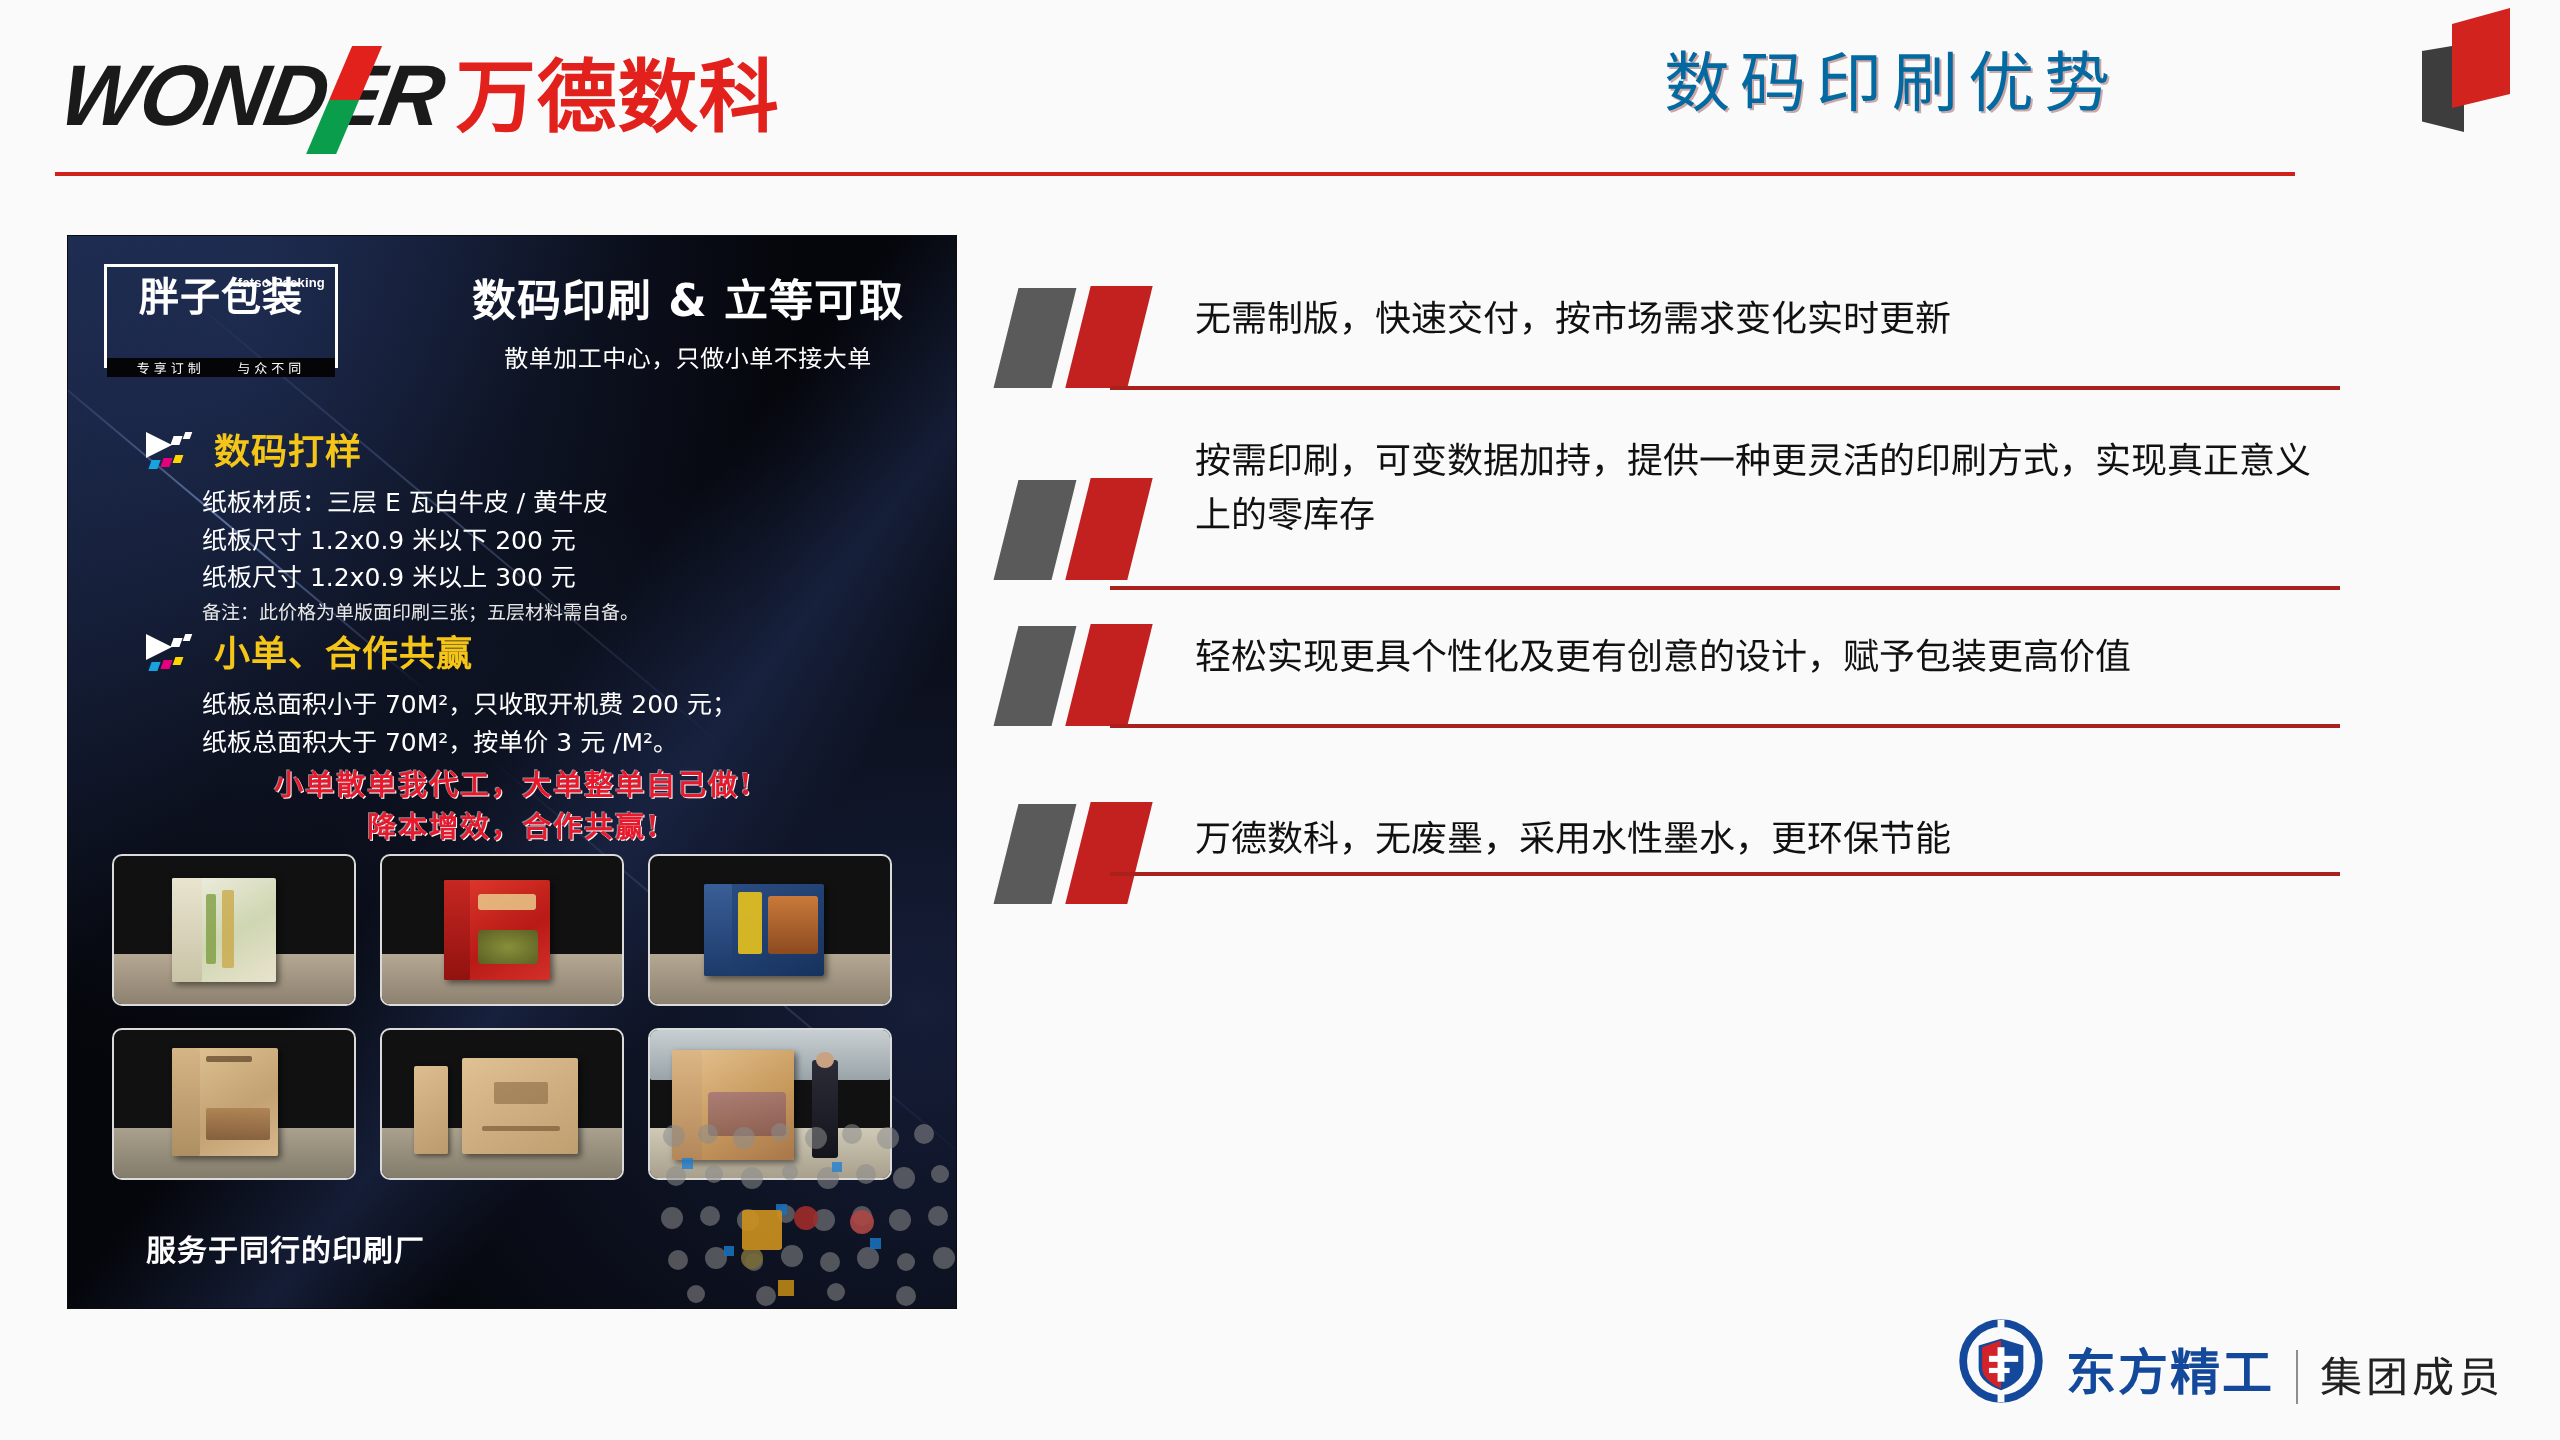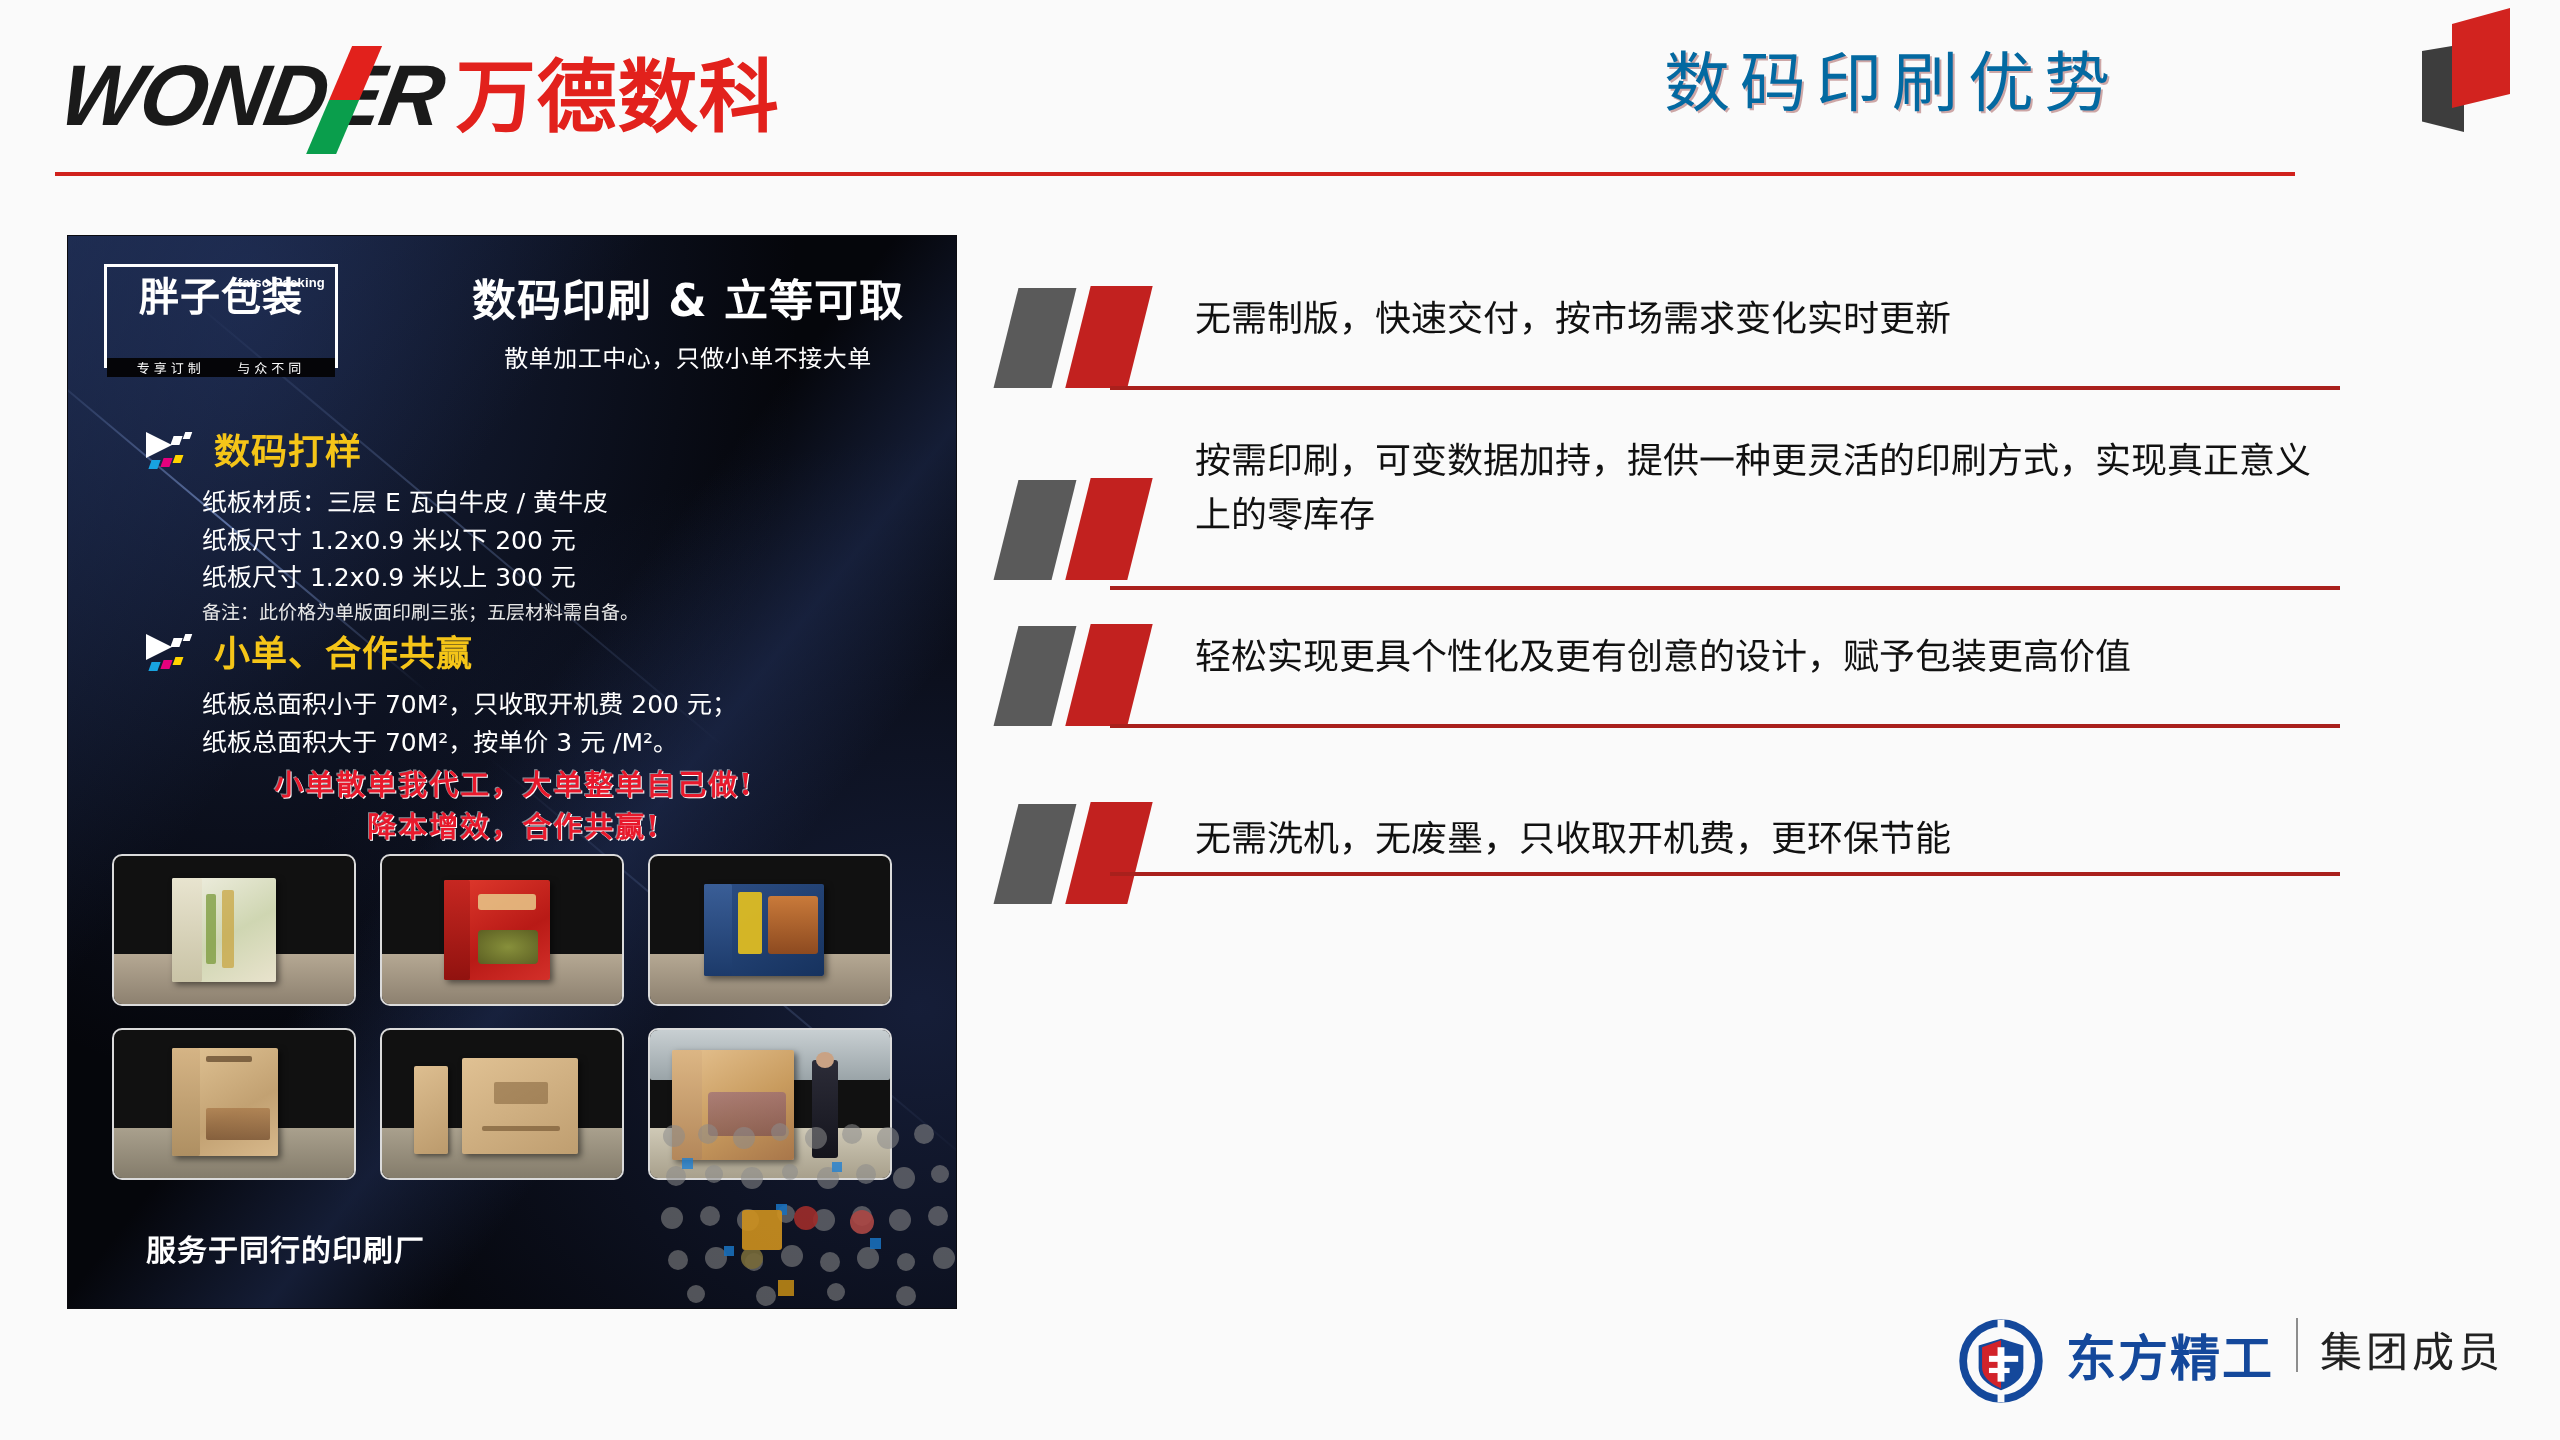--- a/index.html
+++ b/index.html
@@ -197,21 +197,21 @@
   .bullet.two .brule{top:152px;}
   .bullet.three .brule{top:100px;}
   .bullet.four .brule{top:100px;}
   .bullet.two .bmark{top:44px;}
   .bullet.two .btext{padding-top:0;}
   .bullet.four .bmark{top:30px;}
   .bullet.four .btext{padding-top:40px;}
 
   
   .footer-logo{
-    position:absolute;right:56px;bottom:36px;display:flex;align-items:flex-start;gap:22px;
+    position:absolute;right:56px;bottom:36px;display:flex;align-items:flex-end;gap:22px;
   }
   .dfjg-mark{position:relative;width:86px;height:86px;flex:0 0 auto;}
   .dfjg-text{
     font-size:50px;font-weight:bold;color:#14489b;letter-spacing:2px;
     font-family:"DejaVu Sans","Liberation Sans",sans-serif;
   }
   .dfjg-div{width:2px;height:54px;background:#8d8d8d;}
   .dfjg-member{
     font-size:42px;color:#222;letter-spacing:4px;
     font-family:"DejaVu Serif","Liberation Serif",serif;
@@ -427,21 +427,21 @@
       </div>
       <div class="btext">轻松实现更具个性化及更有创意的设计，赋予包装更高价值</div>
       <div class="brule"></div>
     </div>
 
     <div class="bullet four">
       <div class="bmark">
         <div class="g"></div>
         <div class="r"></div>
       </div>
-      <div class="btext">无需洗机，无废墨，只收取开机费，更环保节能</div>
+      <div class="btext">万德数科，无废墨，采用水性墨水，更环保节能</div>
       <div class="brule"></div>
     </div>
 
   </div>
 
   <div class="footer-logo">
     <svg class="dfjg-mark" viewBox="0 0 100 100">
       <circle cx="50" cy="50" r="44" fill="none" stroke="#14489b" stroke-width="9"></circle>
       <rect x="46" y="2" width="8" height="18" fill="#fafafa"></rect>
       <rect x="46" y="80" width="8" height="18" fill="#fafafa"></rect>

